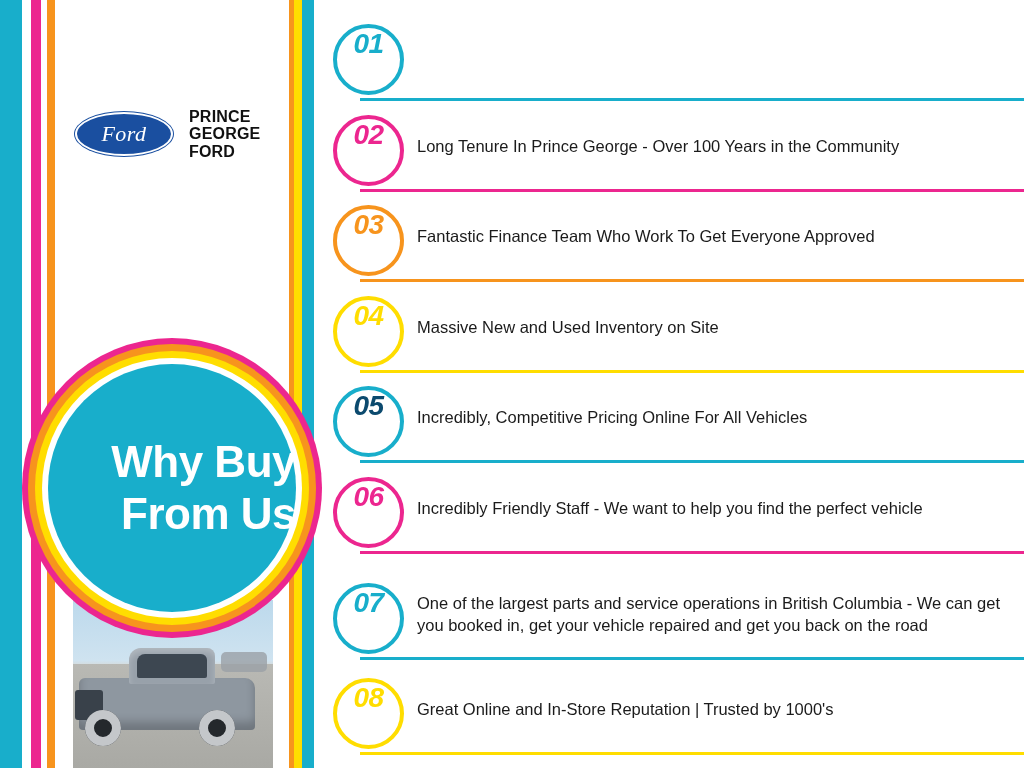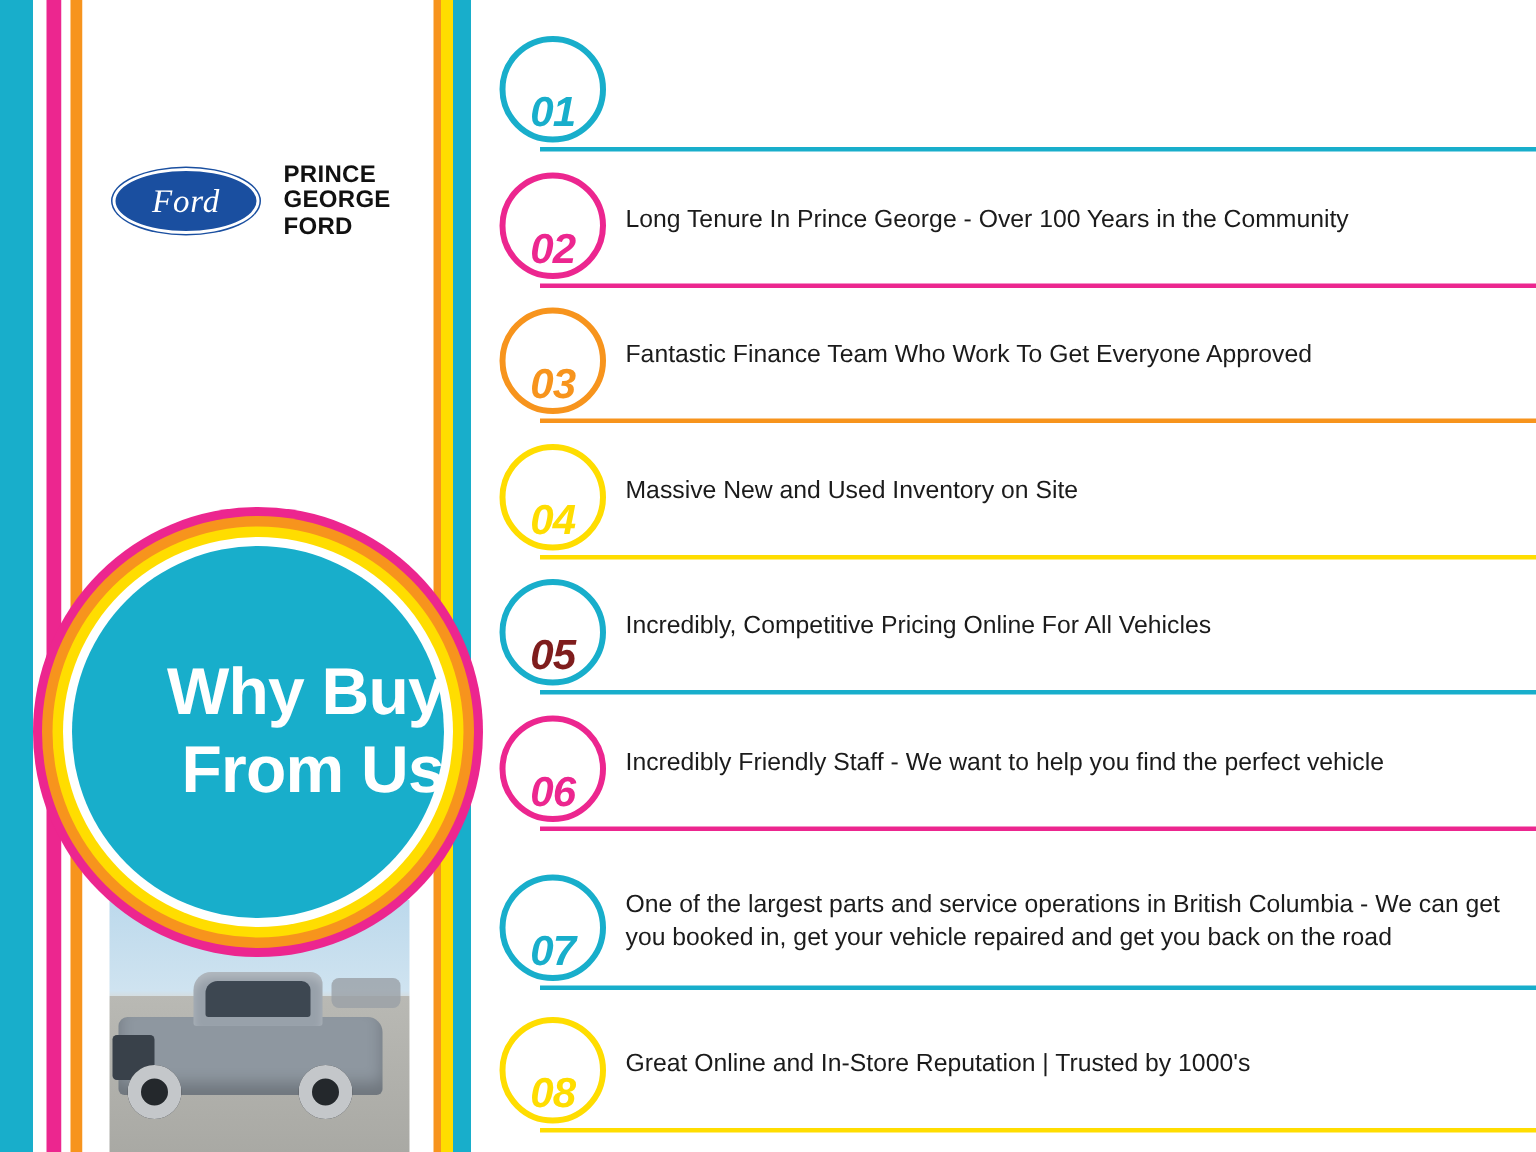--- a/index.html
+++ b/index.html
@@ -157,21 +157,21 @@
     width: 704px;
     height: 90px;
   }
   .row .pill {
     position: absolute;
     left: 13px; top: 13px;
     width: 63px; height: 63px;
     border-radius: 50%;
     border: 4px solid #b91c1c;
     background: #ffffff;
-    display: flex; align-items: flex-end; justify-content: center;
+    display: flex; align-items: flex-start; justify-content: center;
     font-weight: bold;
     font-size: 28px;
     font-style: italic;
     letter-spacing: -0.5px;
   }
   .row .rule {
     position: absolute;
     left: 40px; right: 0;
     bottom: 0;
     height: 3px;
@@ -263,21 +263,21 @@
       <div class="rule" style="background: rgb(247, 148, 29);"></div>
     </div>
     <div class="row" style="top: 283px;">
       <div class="pill" style="border-color: rgb(255, 221, 0); color: rgb(255, 221, 0);">
         <span>04</span>
       </div>
       <div class="text">Massive New and Used Inventory on Site</div>
       <div class="rule" style="background: rgb(255, 221, 0);"></div>
     </div>
     <div class="row" style="top: 373px;">
-      <div class="pill" style="border-color: rgb(24, 174, 203); color: #7f1d1d;">
+      <div class="pill" style="border-color: rgb(24, 174, 203); color: #0c4a6e;">
         <span>05</span>
       </div>
       <div class="text">Incredibly, Competitive Pricing Online For All Vehicles</div>
       <div class="rule" style="background: rgb(24, 174, 203);"></div>
     </div>
     <div class="row" style="top: 464px;">
       <div class="pill" style="border-color: rgb(236, 38, 143); color: rgb(236, 38, 143);">
         <span>06</span>
       </div>
       <div class="text">Incredibly Friendly Staff - We want to help you find the perfect vehicle</div>

